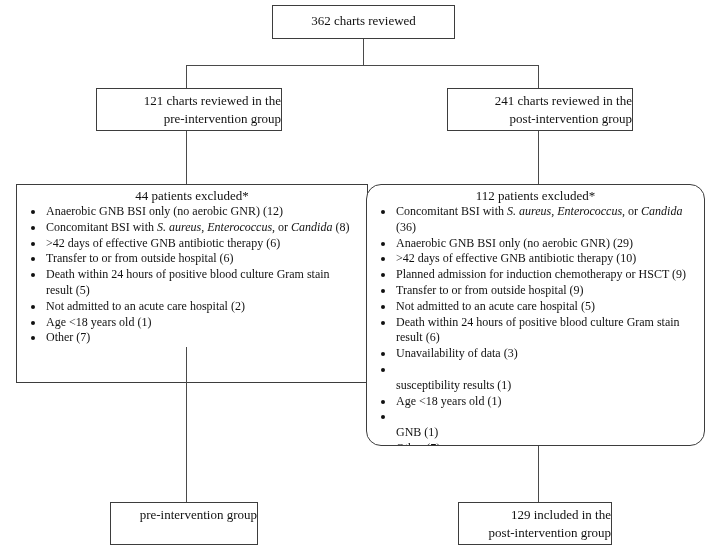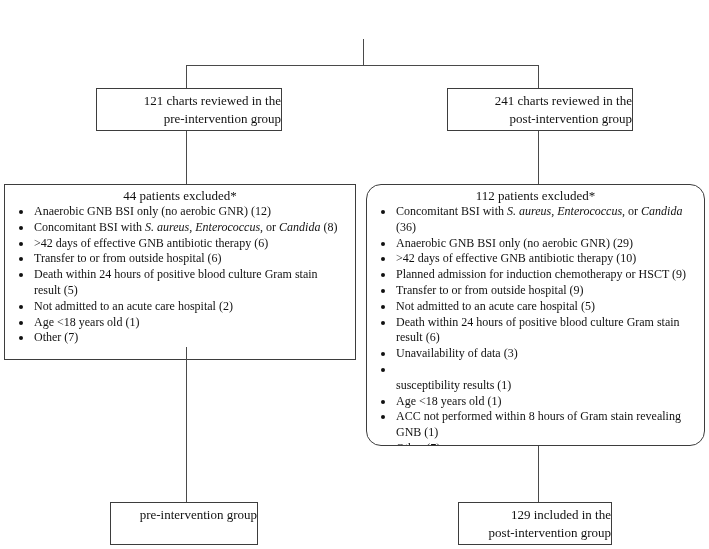--- a/index.html
+++ b/index.html
@@ -43,39 +43,42 @@
   }
   ul.excl-list li { padding-left: 1px; }
   .pad-top-6 { padding-top: 6px; }
   .pad-top-3 { padding-top: 3px; text-align: right; }
 </style>
 </head>
 <body>
 
 <div class="canvas">
 
+  <div class="box center-box pad-top-6" style="left:272px; top:5px; width:183px; height:34px;">
+    <div>362 charts reviewed</div>
+  </div>
 
   <div class="line" style="left:363px; top:39px; width:1px; height:26px;"></div>
   <div class="line" style="left:186px; top:65px; width:353px; height:1px;"></div>
   <div class="line" style="left:186px; top:65px; width:1px; height:23px;"></div>
   <div class="line" style="left:538px; top:65px; width:1px; height:23px;"></div>
 
   <div class="box center-box pad-top-3" style="left:96px; top:88px; width:186px; height:43px;">
     <div>121 charts reviewed in the</div>
     <div>pre-intervention group</div>
   </div>
   <div class="box center-box pad-top-3" style="left:447px; top:88px; width:186px; height:43px;">
     <div>241 charts reviewed in the</div>
     <div>post-intervention group</div>
   </div>
 
   <div class="line" style="left:186px; top:131px; width:1px; height:53px;"></div>
   <div class="line" style="left:538px; top:131px; width:1px; height:53px;"></div>
 
-  <div class="box" style="left:4px; top:184px; width:352px; height:176px;">
+  <div class="box" style="left:16px; top:184px; width:352px; height:199px;">
     <div class="excl-title">44 patients excluded*</div>
     <ul class="excl-list">
         <li><span>Anaerobic GNB BSI only (no aerobic GNR) (12)</span></li>
         <li><span>Concomitant BSI with </span><i>S. aureus</i><span>, </span><i>Enterococcus</i><span>, or </span><i>Candida</i><span> (8)</span></li>
         <li><span>&gt;42 days of effective GNB antibiotic therapy (6)</span></li>
         <li><span>Transfer to or from outside hospital (6)</span></li>
         <li><span>Death within 24 hours of positive blood culture Gram stain</span><br><span>result (5)</span></li>
         <li><span>Not admitted to an acute care hospital (2)</span></li>
         <li><span>Age &lt;18 years old (1)</span></li>
         <li><span>Other (7)</span></li>
@@ -87,21 +90,21 @@
         <li><span>Concomitant BSI with </span><i>S. aureus</i><span>, </span><i>Enterococcus</i><span>, or </span><i>Candida</i><br><span>(36)</span></li>
         <li><span>Anaerobic GNB BSI only (no aerobic GNR) (29)</span></li>
         <li><span>&gt;42 days of effective GNB antibiotic therapy (10)</span></li>
         <li><span>Planned admission for induction chemotherapy or HSCT (9)</span></li>
         <li><span>Transfer to or from outside hospital (9)</span></li>
         <li><span>Not admitted to an acute care hospital (5)</span></li>
         <li><span>Death within 24 hours of positive blood culture Gram stain</span><br><span>result (6)</span></li>
         <li><span>Unavailability of data (3)</span></li>
         <li><br><span>susceptibility results (1)</span></li>
         <li><span>Age &lt;18 years old (1)</span></li>
-        <li><span>ACC not performed within 8 hours of Gram stain revealing</span><br><span>GNB (1)</span></li>
+        <li><br><span>GNB (1)</span></li>
         <li><span>Other (7)</span></li>
       </ul>
   </div>
 
   <div class="line" style="left:186px; top:347px; width:1px; height:155px;"></div>
   <div class="line" style="left:538px; top:446px; width:1px; height:56px;"></div>
 
   <div class="box center-box pad-top-3" style="left:110px; top:502px; width:148px; height:43px;">
     <div>pre-intervention group</div>
   </div>

